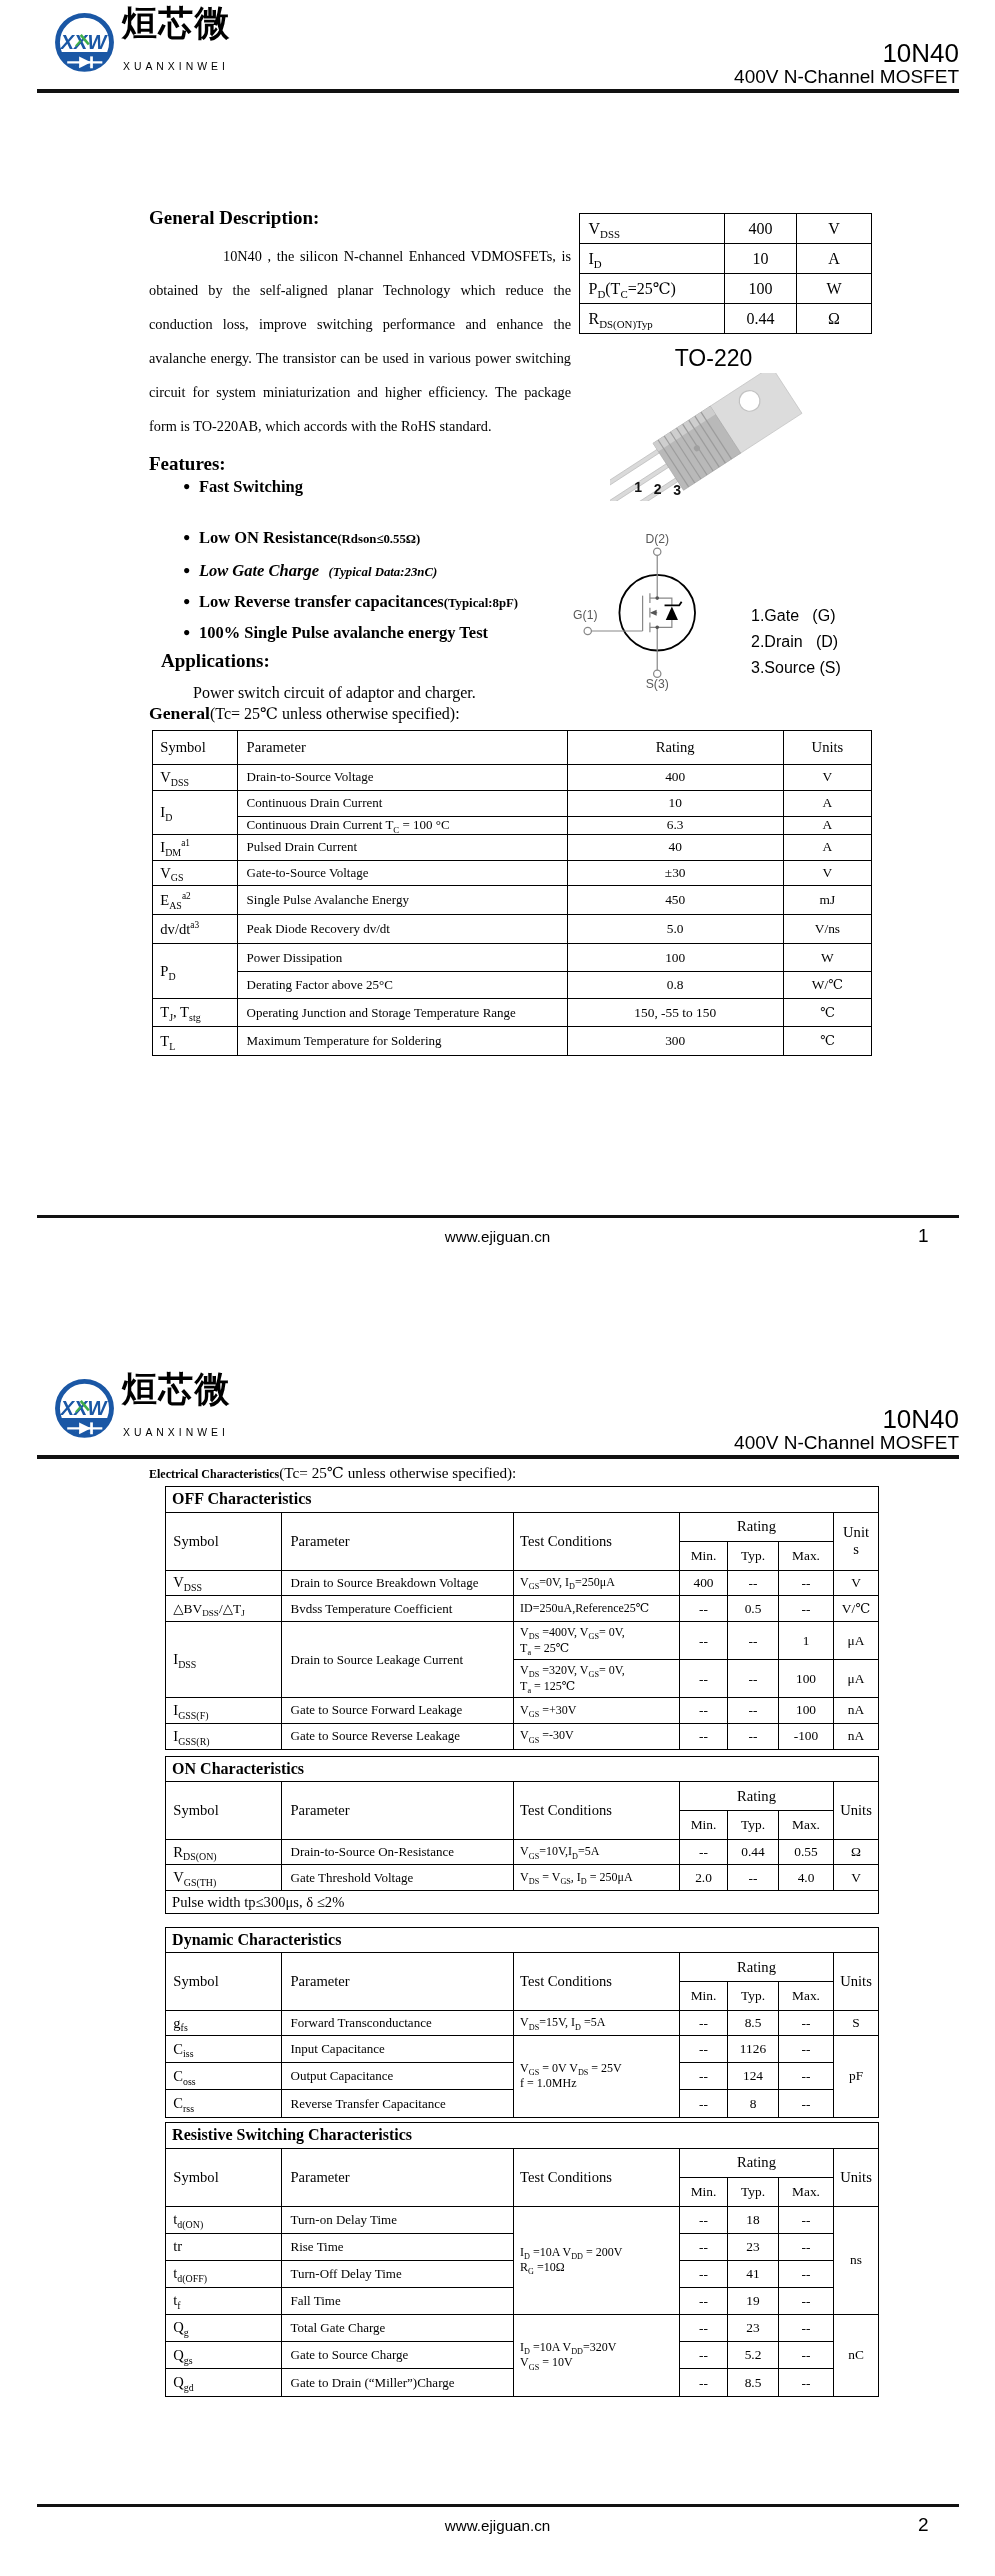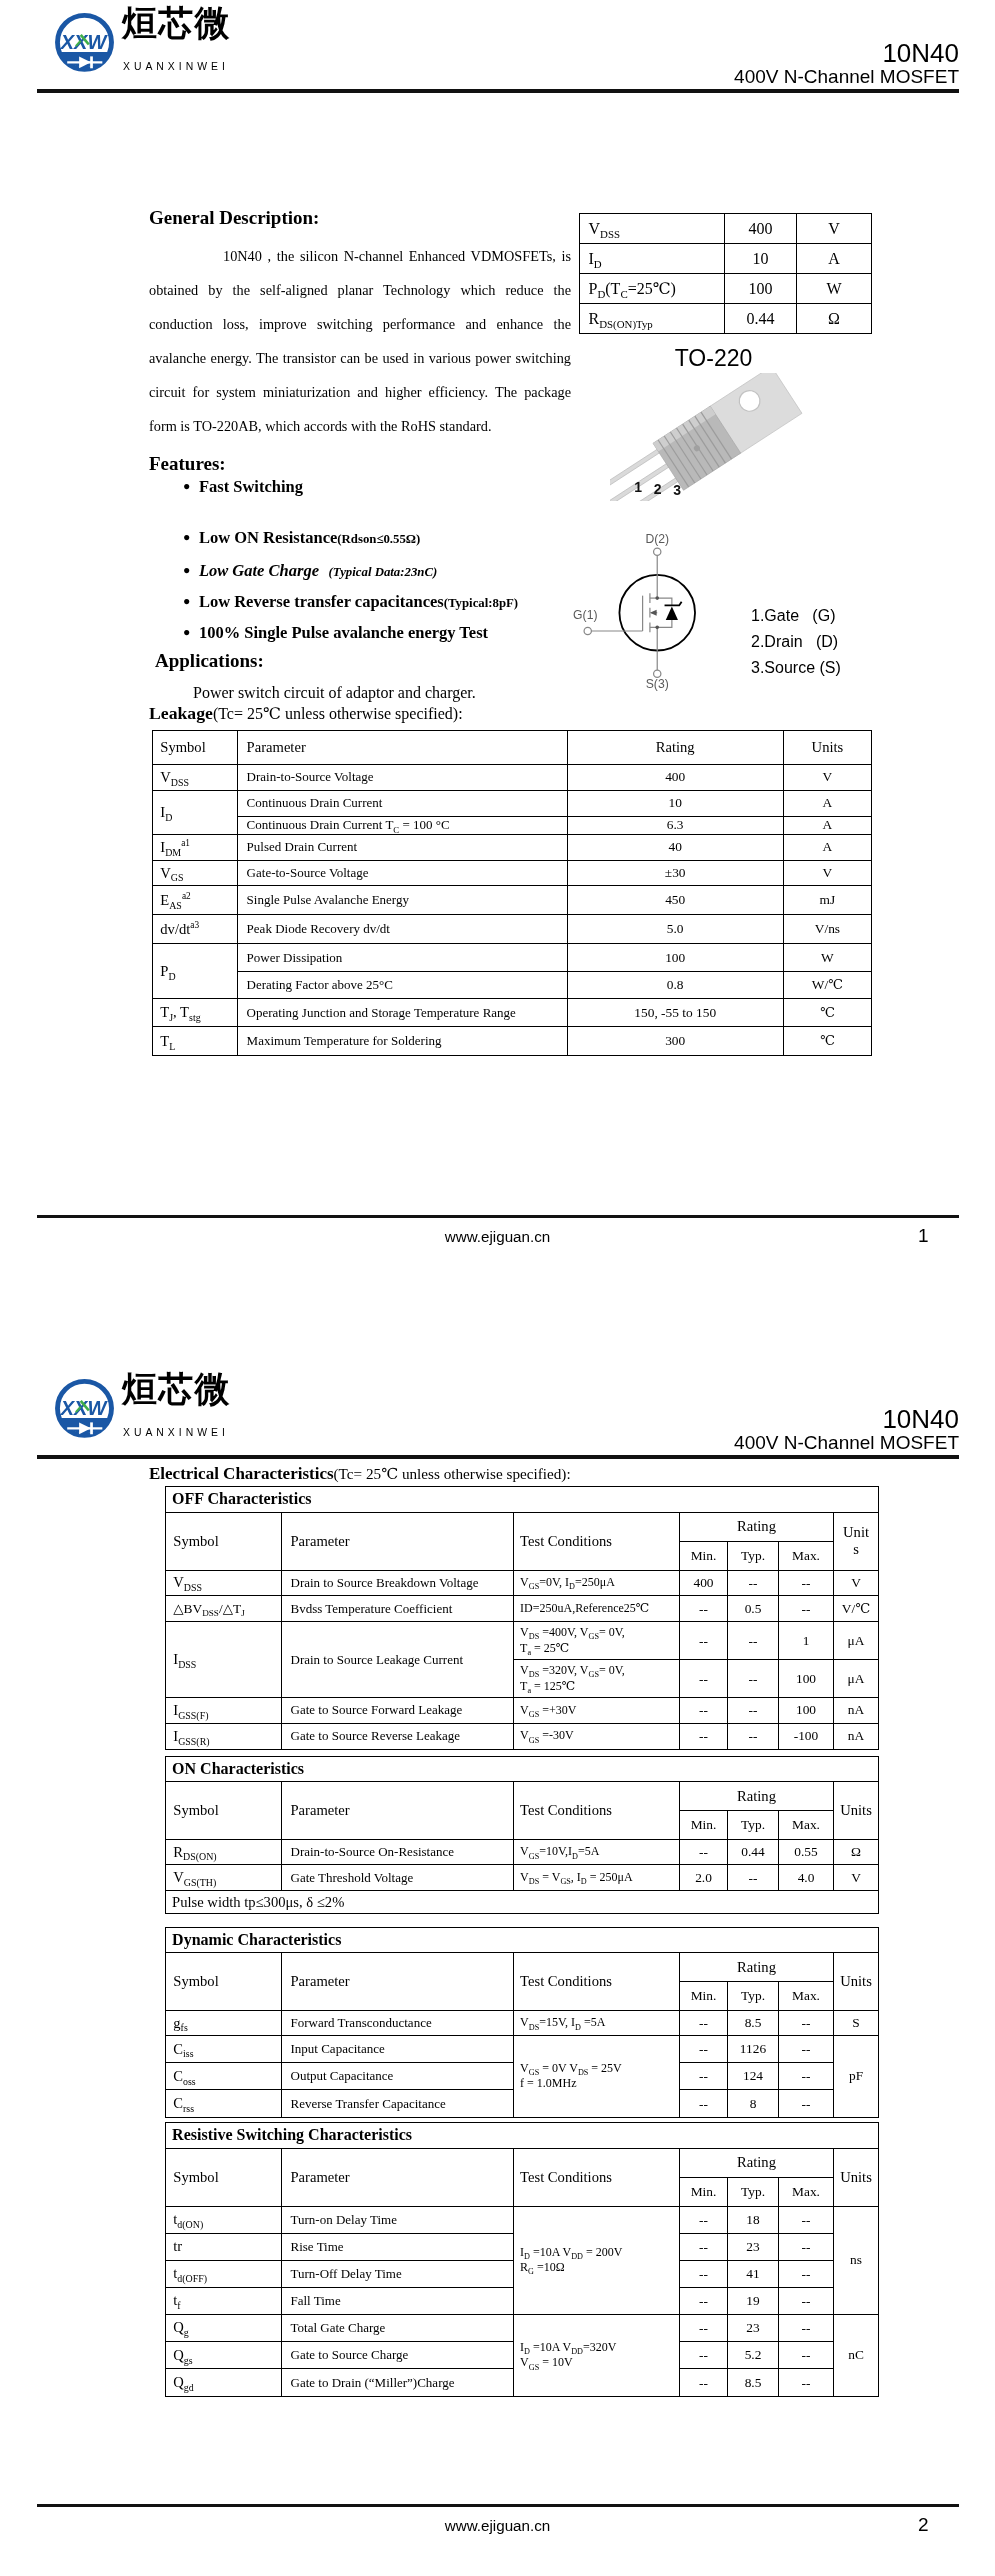--- a/index.html
+++ b/index.html
@@ -133,21 +133,21 @@
       <text x="104" y="200" font-family="Liberation Sans, DejaVu Sans, sans-serif" font-weight="bold" font-size="23" fill="#111">3</text>
     </svg>
 
     <div class="abs h-serif" style="left:149px;top:453px;">Features:</div>
     <div class="feat-item" style="top:477px;"><span class="blt"></span><span class="feat-main">Fast Switching</span><span class="feat-note"></span></div>
     <div class="feat-item" style="top:528px;"><span class="blt"></span><span class="feat-main">Low ON Resistance</span><span class="feat-note">(Rdson≤0.55Ω)</span></div>
     <div class="feat-item" style="top:561px;font-style:italic;"><span class="blt"></span><span class="feat-main">Low Gate Charge</span><span class="feat-note">   (Typical Data:23nC)</span></div>
     <div class="feat-item" style="top:592px;"><span class="blt"></span><span class="feat-main">Low Reverse transfer capacitances</span><span class="feat-note">(Typical:8pF)</span></div>
     <div class="feat-item" style="top:623px;"><span class="blt"></span><span class="feat-main">100% Single Pulse avalanche energy Test</span><span class="feat-note"></span></div>
 
-    <div class="abs h-serif" style="left:155px;top:650px;">Applications:</div>
+    <div class="abs h-serif" style="left:161px;top:650px;">Applications:</div>
     <div class="abs apps-body" style="left:193px;top:684px;">Power switch circuit of adaptor and charger.</div>
 
     <svg class="abs" style="left:567px;top:532px;" width="189" height="159" viewBox="0 0 310 260">
       <text x="148" y="18" text-anchor="middle" font-family="Liberation Sans, DejaVu Sans, sans-serif" font-size="20" fill="#5a5a5a">D(2)</text>
       <text x="30" y="142" text-anchor="middle" font-family="Liberation Sans, DejaVu Sans, sans-serif" font-size="20" fill="#5a5a5a">G(1)</text>
       <text x="148" y="256" text-anchor="middle" font-family="Liberation Sans, DejaVu Sans, sans-serif" font-size="20" fill="#5a5a5a">S(3)</text>
       <circle cx="148" cy="132" r="62" fill="none" stroke="#000" stroke-width="3"></circle>
       <g stroke="#888" stroke-width="2" fill="none">
         <circle cx="148" cy="32" r="6"></circle>
         <circle cx="148" cy="232" r="6"></circle>
@@ -170,21 +170,21 @@
       <polygon points="136,132 147,127 147,137" fill="#555"></polygon>
       <polygon points="162,144 182,144 172,122" fill="#000"></polygon>
       <polyline points="160,120 184,120 188,114" fill="none" stroke="#000" stroke-width="3"></polyline>
     </svg>
 
     <div class="abs pin-line" style="left:751px;top:607px;">1.Gate   (G)</div>
     <div class="abs pin-line" style="left:751px;top:633px;">2.Drain   (D)</div>
     <div class="abs pin-line" style="left:751px;top:659px;">3.Source (S)</div>
 
     <div class="abs abs-head" style="left:149px;top:703px;">
-      <span class="b">Leakage</span><span class="n">(Tc= 25℃  unless otherwise specified):</span>
+      <span class="b">General</span><span class="n">(Tc= 25℃  unless otherwise specified):</span>
     </div>
     <table class="dt abs" style="left:152px;top:730px;width:720px;">
       <colgroup>
           <col style="width:85px">
           <col style="width:329px">
           <col style="width:216px">
           <col style="width:88px">
         </colgroup>
       <tbody>
         <tr style="height:34px">
@@ -279,21 +279,21 @@
         <line x1="73" y1="84" x2="73" y2="106" stroke="#ffffff" stroke-width="5"></line>
       </svg>
       <div class="abs brand-cn" style="left:122px;top:8.5px;">烜芯微</div>
       <div class="abs brand-en" style="left:123px;top:61px;">XUANXINWEI</div>
       <div class="abs part-no" style="left:671px;top:40px;width:288px;">10N40</div>
       <div class="abs part-sub" style="left:671px;top:67px;width:288px;">400V N-Channel MOSFET</div>
       <div class="abs rule" style="left:37px;top:89px;width:922px;"></div>
     </div>
 
     <div class="abs abs-head" style="left:149px;top:176px;">
-      <span class="b" style="font-size:17px;margin-top:32px;">Electrical Characteristics</span><span class="n" style="font-size:15.2px;">(Tc= 25℃  unless otherwise specified):</span>
+      <span class="b" style="font-size:12px;margin-top:32px;">Electrical Characteristics</span><span class="n" style="font-size:15.2px;">(Tc= 25℃  unless otherwise specified):</span>
     </div>
 
     <table class="dt abs" style="left:165px;top:198px;width:712px;">
       <colgroup>
           <col style="width:116px">
           <col style="width:232px">
           <col style="width:166px">
           <col style="width:48px">
           <col style="width:51px">
           <col style="width:55px">

